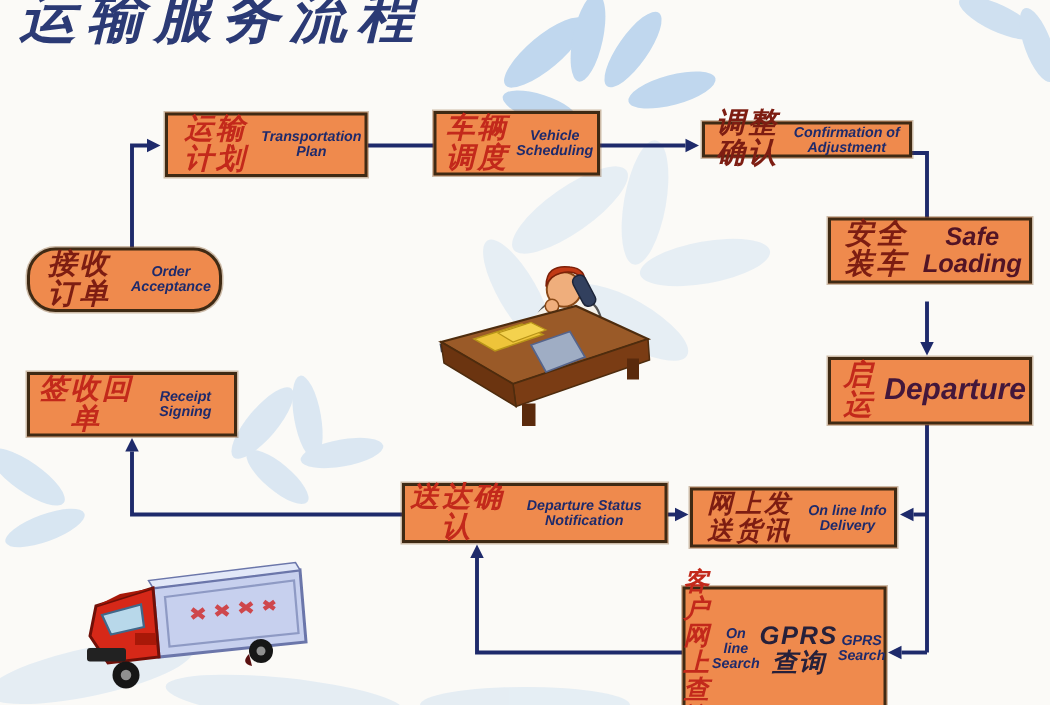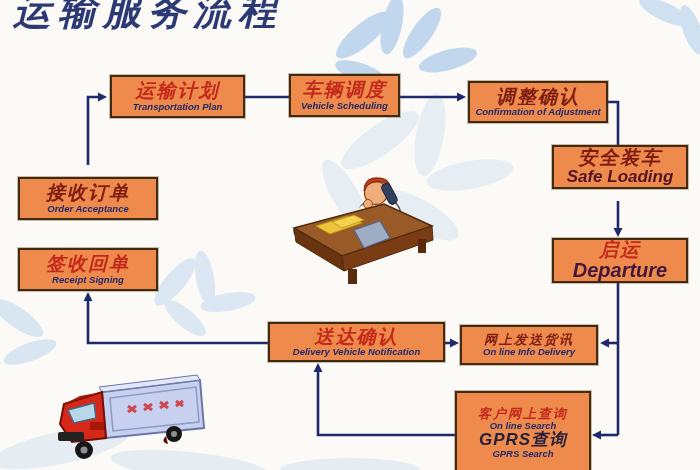--- a/index.html
+++ b/index.html
@@ -16,36 +16,36 @@
   
   .diagram-title{
     position:absolute;left:13px;top:-14px;z-index:2;
     font-size:38px;font-weight:bold;color:#2b3a75;letter-spacing:7px;
     white-space:nowrap;
   }
   
   .fbox{
     position:absolute;z-index:2;box-sizing:border-box;
     background:#ef8a4d;border:2px solid #3f2a14;
-    display:flex;flex-direction:column;justify-content:center;align-items:center;
+    display:flex;flex-direction:row;justify-content:center;align-items:center;
     text-align:center;line-height:1.05;padding:2px 2px;
     box-shadow:0 0 0 1px rgba(120,70,20,.35);
   }
   .zh{font-size:19px;font-weight:bold;color:#c3291b;letter-spacing:2px;}
   .zh.dark{color:#7d1d12;}
   .en{font-size:9.5px;font-weight:bold;color:#1e2a6b;margin-top:1px;}
   .en.big-red{font-size:17px;color:#521425;letter-spacing:0;margin-top:0;}
   .en.big-dep{font-size:20px;color:#43173b;margin-top:0;}
   .zh.gprs{color:#26203a;font-size:17px;letter-spacing:1px;}
-  .zh.small{font-size:13px;}
+  .zh.small{font-size:17px;}
   
   .pos-plan      {left:110px;top:75px; width:135px;height:43px;}
   .pos-sched     {left:289px;top:74px; width:111px;height:43px;}
-  .pos-adjust    {left:468px;top:81px; width:140px;height:42px;}
-  .pos-order     {left:18px; top:177px;width:140px;height:43px;}
+  .pos-adjust    {left:468px;top:81px; width:140px;height:24px;}
+  .pos-order     {left:18px; top:165px;width:130px;height:43px;border-radius:19px;}
   .pos-safe      {left:552px;top:145px;width:136px;height:44px;}
   .pos-depart    {left:552px;top:238px;width:136px;height:45px;}
   .pos-receipt   {left:18px; top:248px;width:140px;height:43px;}
   .pos-delivery  {left:268px;top:322px;width:177px;height:40px;}
   .pos-onlineinfo{left:460px;top:325px;width:138px;height:40px;}
   .pos-gprs      {left:455px;top:391px;width:136px;height:84px;}
   .pos-gprs .en{margin-top:0;}
 </style>
 </head>
 <body>
@@ -156,21 +156,21 @@
     <div class="en big-dep">Departure</div>
   </div>
 
   <div class="fbox pos-receipt">
     <div class="zh">签收回单</div>
     <div class="en">Receipt Signing</div>
   </div>
 
   <div class="fbox pos-delivery">
     <div class="zh">送达确认</div>
-    <div class="en">Delivery Vehicle Notification</div>
+    <div class="en">Departure Status Notification</div>
   </div>
 
   <div class="fbox pos-onlineinfo">
     <div class="zh dark small">网上发送货讯</div>
     <div class="en">On line Info Delivery</div>
   </div>
 
   <div class="fbox pos-gprs">
     <div class="zh small">客户网上查询</div>
     <div class="en">On line Search</div>

